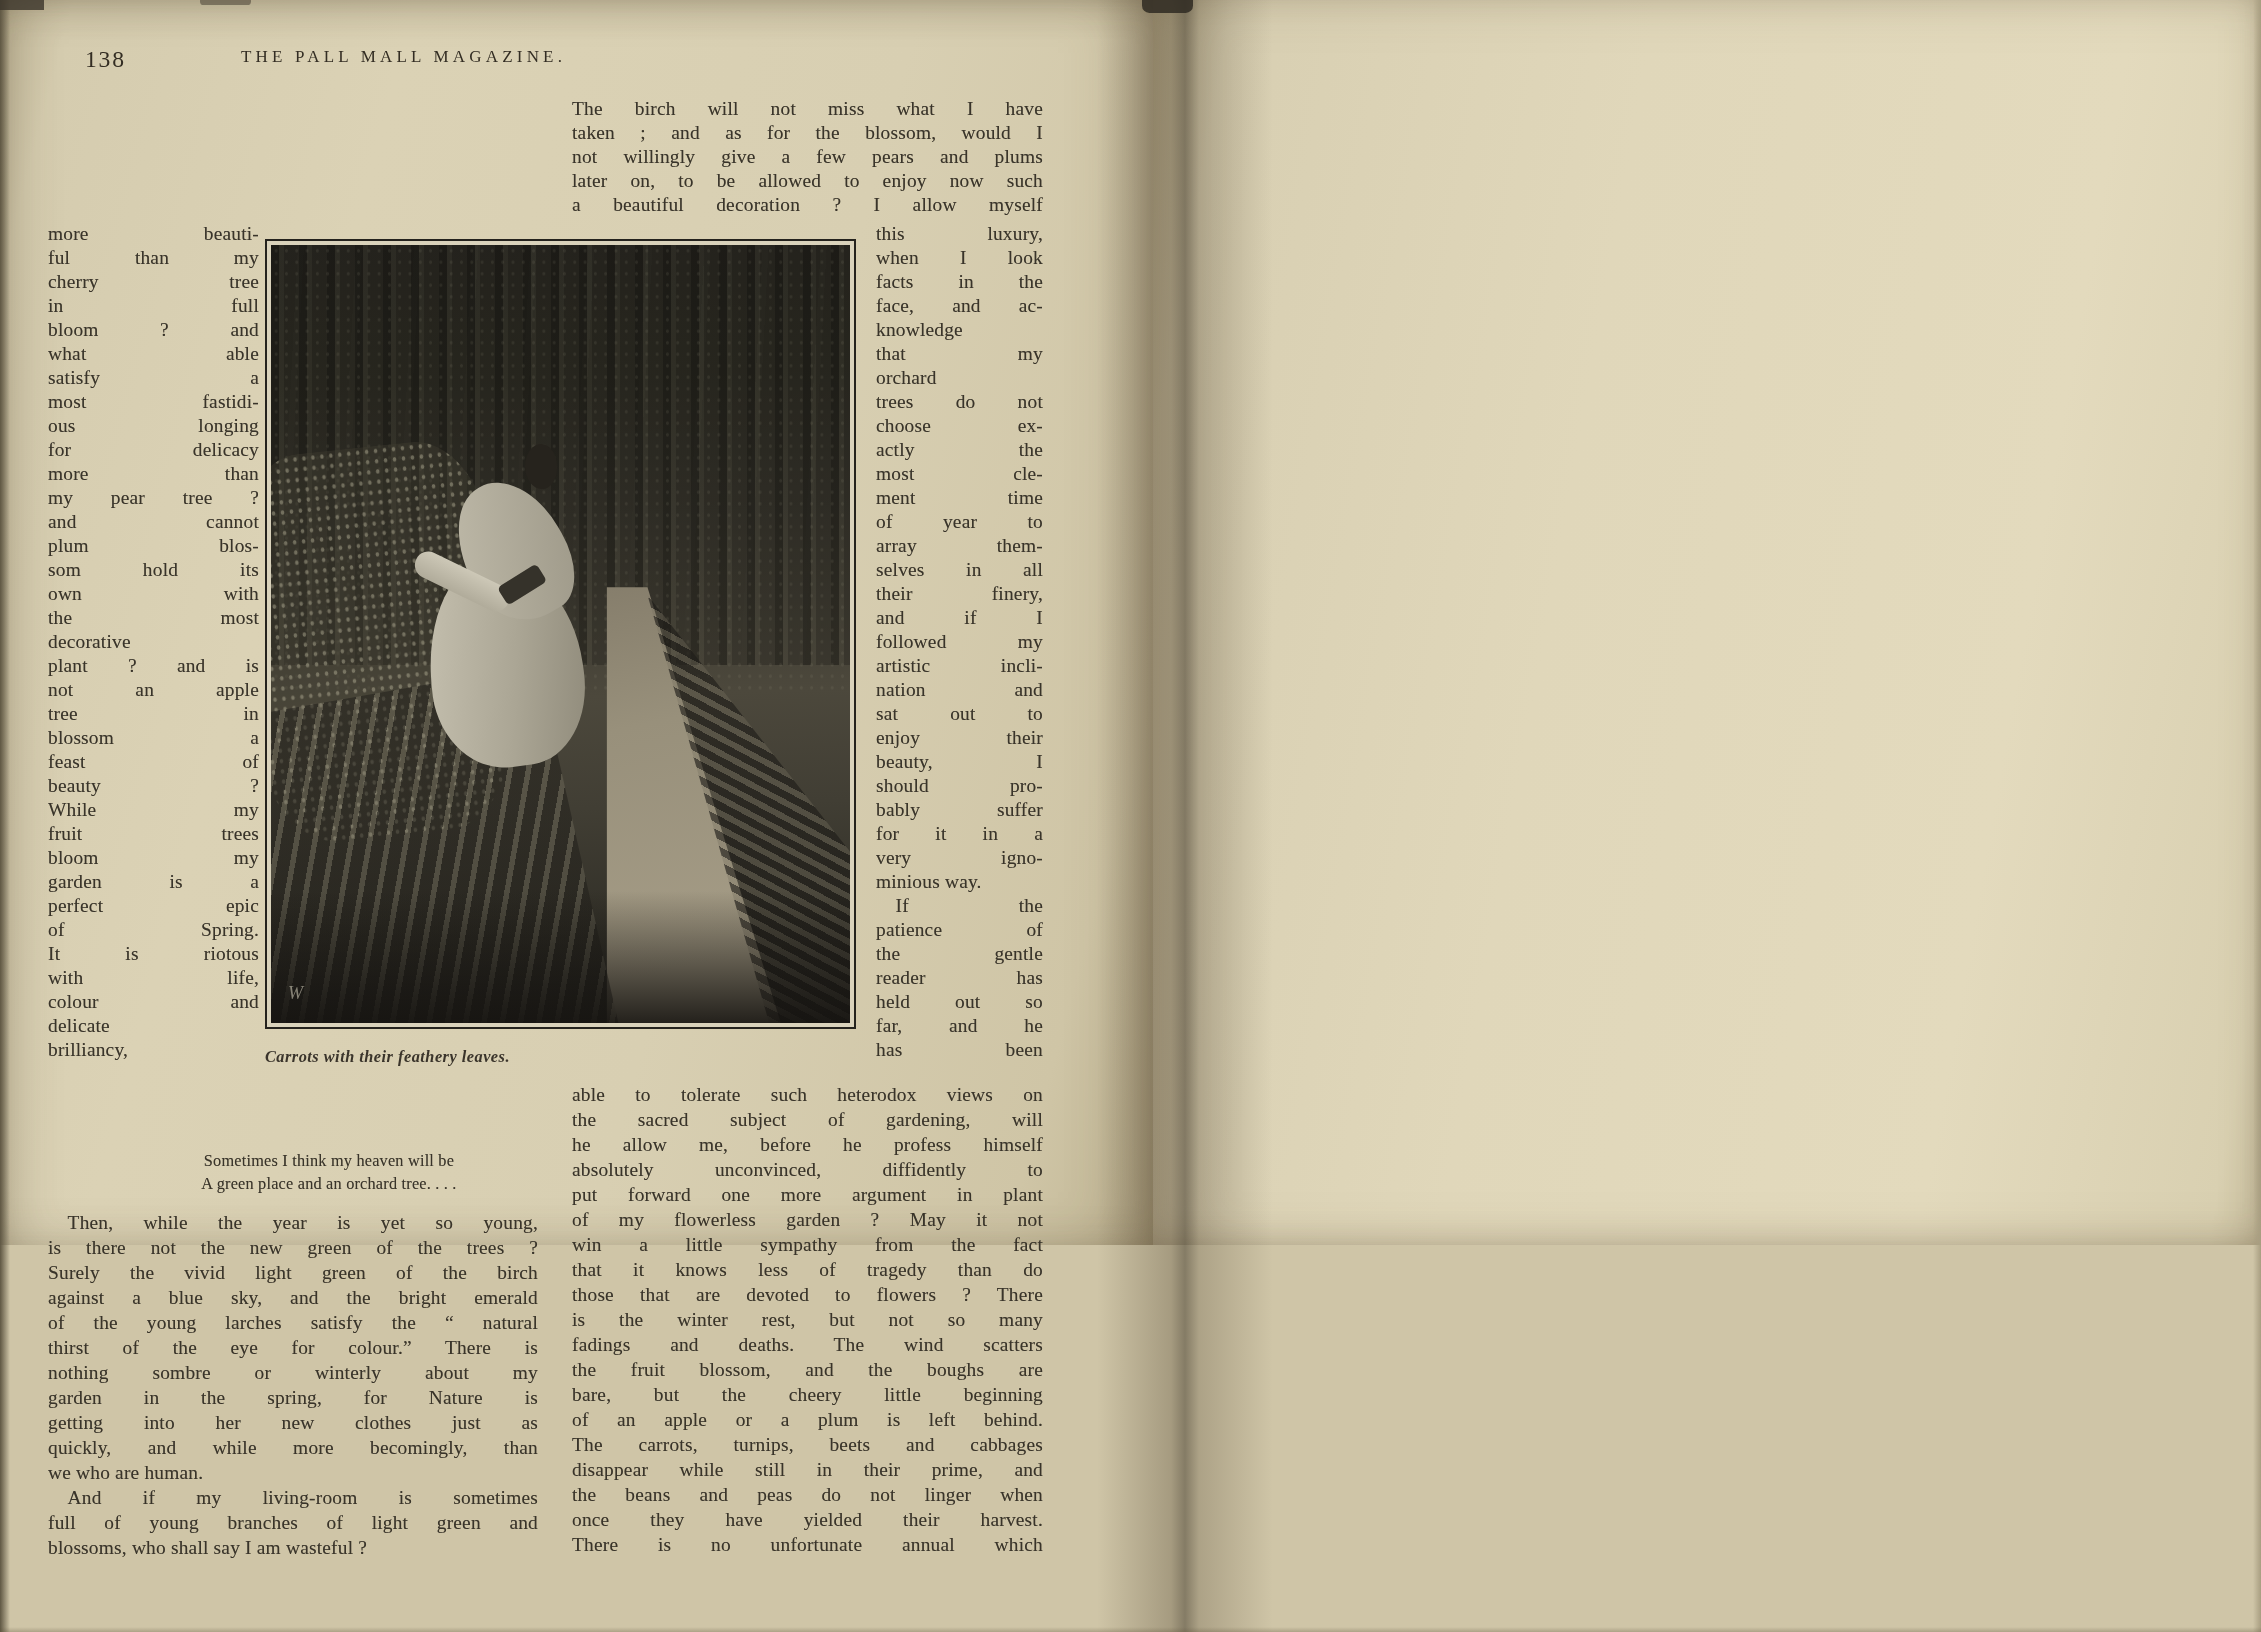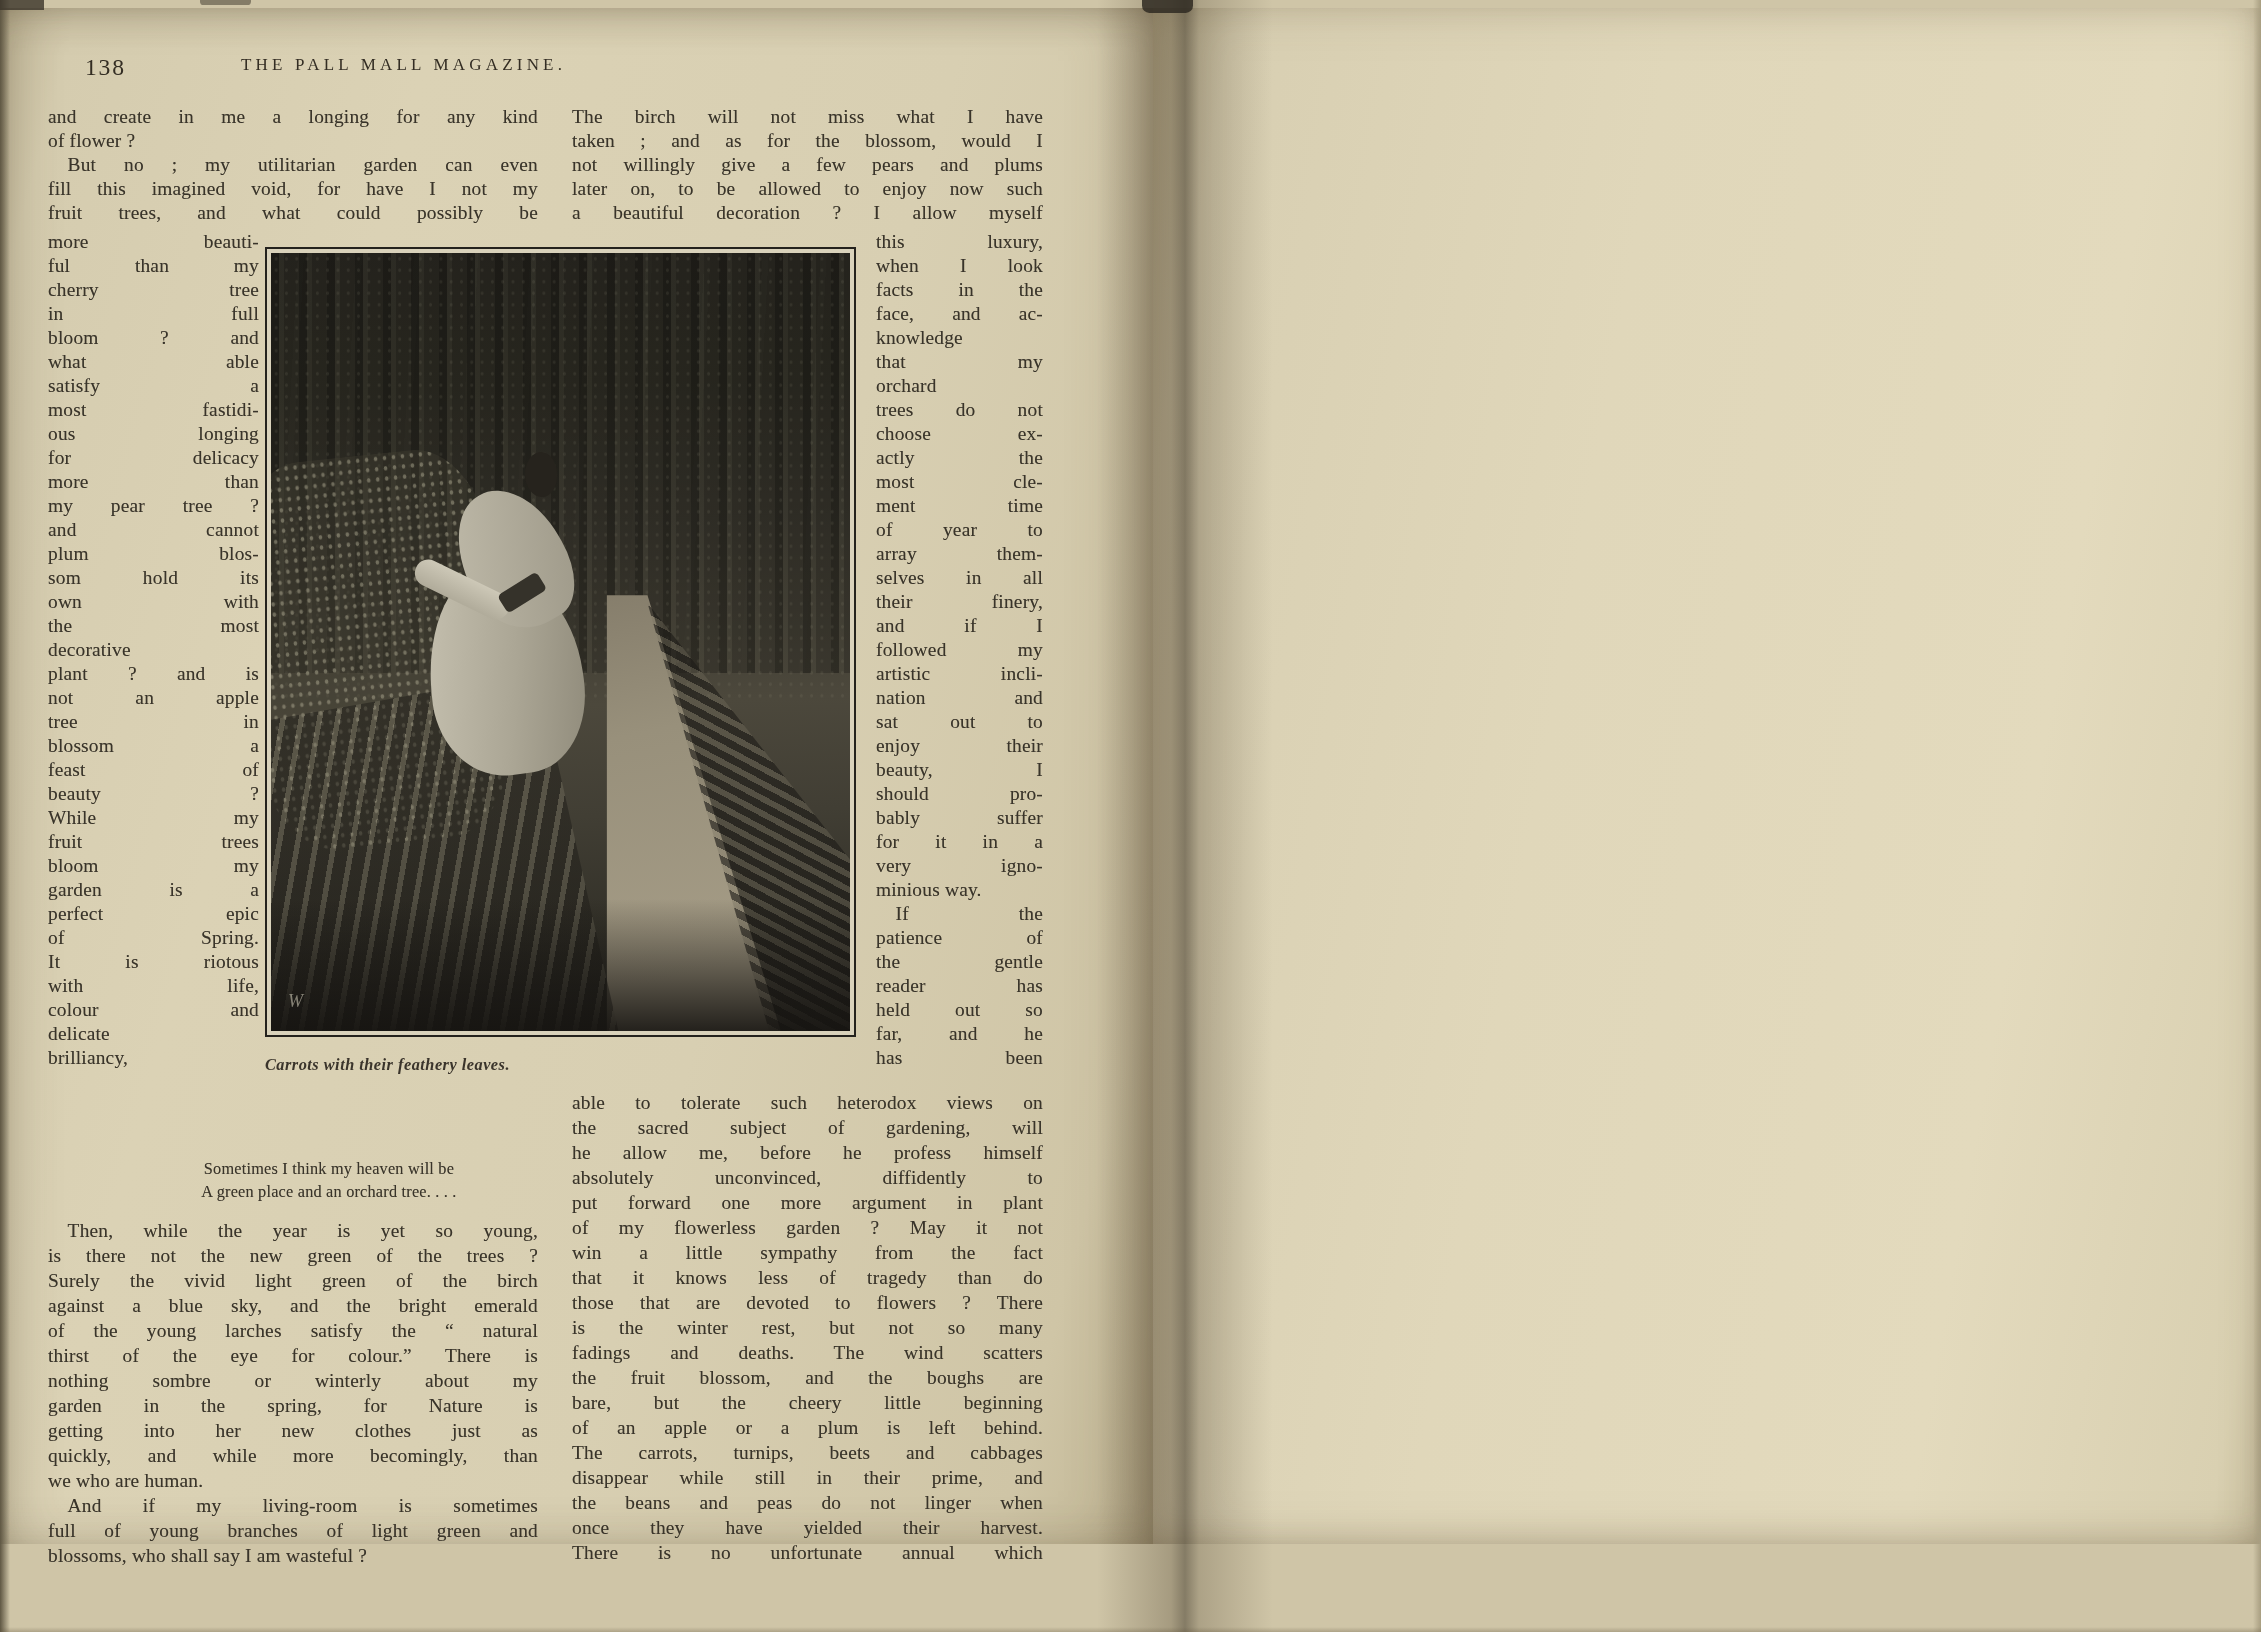--- a/index.html
+++ b/index.html
@@ -1,18 +1,18 @@
 <!DOCTYPE html>
 <html style="font-size:9.7px"><head>
 <meta charset="utf-8">
 <style>
   html,body{margin:0;padding:0;background:#cfc5a7;}
   #canvas{position:relative;width:2261px;height:1633px;overflow:hidden;
     font-family:"Liberation Serif","DejaVu Serif",serif;color:#39342a;}
-  .page{position:absolute;top:8px;height:1536px;}
+  .page{position:absolute;top:0;height:1245px;}
   .page.left{left:0;width:1153px;
     background:linear-gradient(105deg,#c6bc9e 0%,#d5ccaf 5%,#dbd2b5 28%,#d8cfb2 62%,#cfc5a6 90%,#bfb493 100%);
     box-shadow:inset 25.4px 0 54px -21px rgba(80,65,40,.38), inset -42px 0 67px -27px rgba(88,72,46,.45), inset 0 18px 42px -24px rgba(80,65,40,.30);}
   .page.right{left:1153px;width:1108px;
     background:linear-gradient(100deg,#c9bf9f 0%,#d8cfb2 6%,#e0d7ba 38%,#e3dabd 74%,#d9d0b1 96%,#cdc3a3 100%);
     box-shadow:inset 36px 0 67px -27px rgba(95,78,50,.5), inset -18px 0 42px -21px rgba(100,85,60,.38), inset 0 -18px 42px -27px rgba(95,80,55,.25);}
   .pagenum{position:absolute;font-size:23.6px;letter-spacing:1.8px;color:#332d23;}
   .runtitle{position:absolute;font-size:17px;letter-spacing:4.2px;color:#332d23;white-space:nowrap;}
   .tblock{position:absolute;font-size:19.4px;letter-spacing:0.2px;text-shadow:0 0 0.6px rgba(55,48,36,.35);}
   .ln{text-align:justify;text-align-last:justify;}
@@ -62,27 +62,20 @@
 </style>
 </head>
 <body>
 
 <div id="canvas">
 
   <section class="page left">
     <div class="pagenum" style="left:85px;top:46px">138</div>
     <div class="runtitle" style="left:241px;top:47px">THE PALL MALL MAGAZINE.</div>
 
-    <div class="tblock" style="left:48px;top:97px;width:490px;line-height:24px">
-        <div class="ln">and create in me a longing for any kind</div>
-        <div class="ln nj">of flower ?</div>
-        <div class="ln"> But no ; my utilitarian garden can even</div>
-        <div class="ln">fill this imagined void, for have I not my</div>
-        <div class="ln">fruit trees, and what could possibly be</div>
-      </div>
     <div class="tblock" style="left:48px;top:222px;width:211px;line-height:24px">
         <div class="ln">more beauti-</div>
         <div class="ln">ful than my</div>
         <div class="ln">cherry tree</div>
         <div class="ln">in full</div>
         <div class="ln">bloom ? and</div>
         <div class="ln">what able</div>
         <div class="ln">satisfy a</div>
         <div class="ln">most fastidi-</div>
         <div class="ln">ous longing</div>

